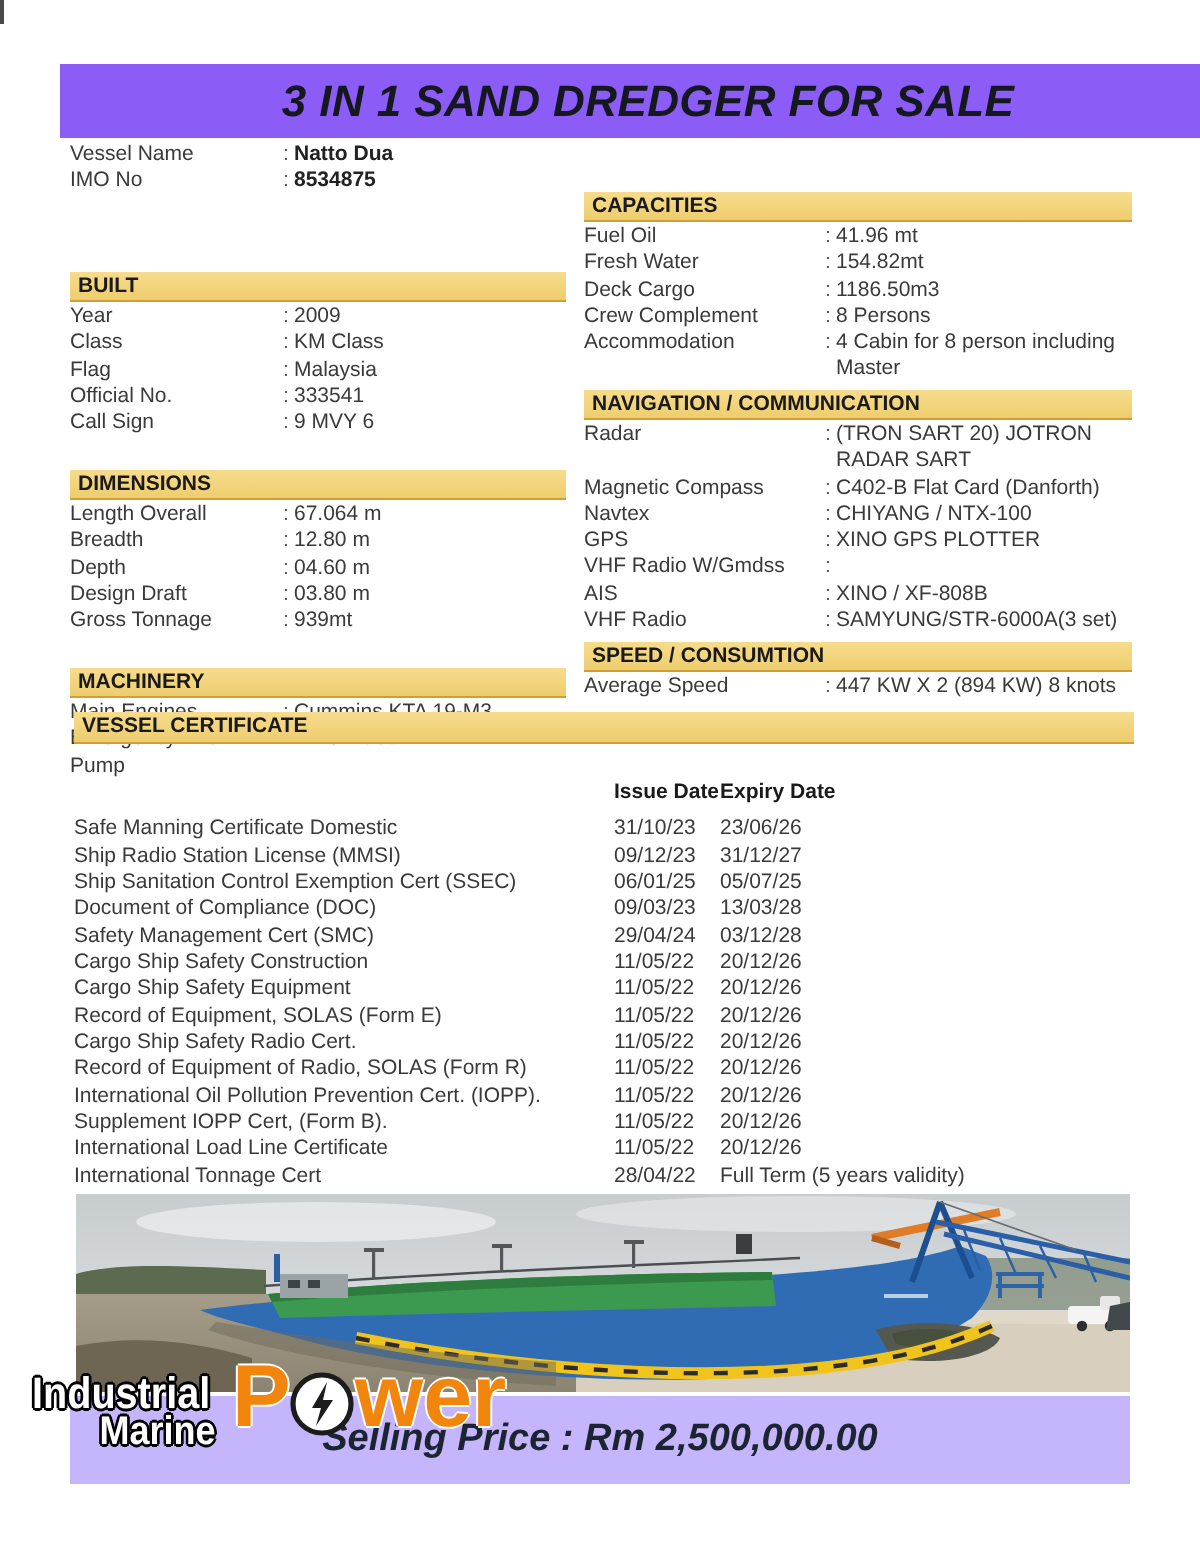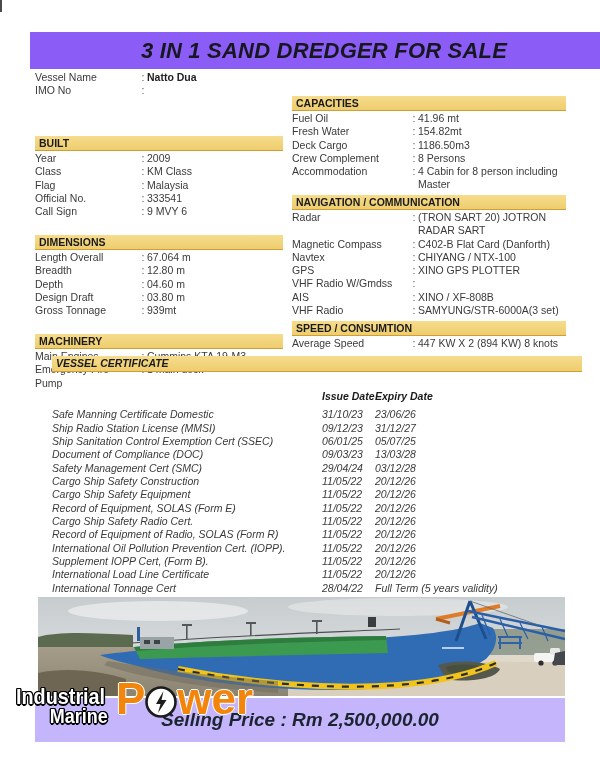--- a/index.html
+++ b/index.html
@@ -15,21 +15,21 @@
   .colon{flex:0 0 8px;text-align:center;color:#555;}
   .val{flex:1;}
   .bold{font-weight:bold;color:#222;}
   .section{position:absolute;font-size:10.5px;line-height:13.3px;}
   .sec-hd{height:13px;background:linear-gradient(#f6dc8c,#eecd6e);border-bottom:1.5px solid #cf9e35;
           font-weight:bold;color:#1a1a1a;padding:1px 0 0 4px;font-size:10.5px;margin-bottom:1px;}
   .w-left{width:248px;margin-top:40px;}
   .w-right{width:274px;}
   .rlbl{flex:0 0 118px;}
   .rval{flex:0 0 150px;}
-  .certs{position:absolute;left:52px;top:356px;width:530px;font-size:10.5px;line-height:13.35px;font-style:italic;}
+  .certs{position:absolute;left:37px;top:356px;width:530px;font-size:10.5px;line-height:13.35px;}
   .certs .sec-hd{height:14px;}
   .cert-head{display:flex;margin-top:18px;font-weight:bold;color:#1a1a1a;}
   .cert-rows{margin-top:5px;}
   .c-name{flex:0 0 270px;}
   .c-issue{flex:0 0 53px;}
   .c-expiry{flex:1;}
   .photo{position:absolute;left:38px;top:597px;width:527px;height:99px;overflow:hidden;}
   .photo svg{display:block;width:100%;height:100%;}
   .price-bar{position:absolute;left:35px;top:698px;width:530px;height:44px;background:#c4b5fd;
              display:flex;align-items:center;justify-content:center;}
@@ -58,20 +58,21 @@
 
   <div class="info">
     <div class="row">
       <span class="lbl">Vessel Name</span>
       <span class="colon">:</span>
       <span class="val bold">Natto Dua</span>
     </div>
     <div class="row">
       <span class="lbl">IMO No</span>
       <span class="colon">:</span>
+      <span class="val bold">8534875</span>
     </div>
   </div>
 
   <div class="section w-left" style="left:35px;top:96px;">
     <div class="sec-hd">BUILT</div>
     <div class="row">
         <span class="lbl">Year</span>
         <span class="colon">:</span>
         <span class="val">2009</span>
       </div>

